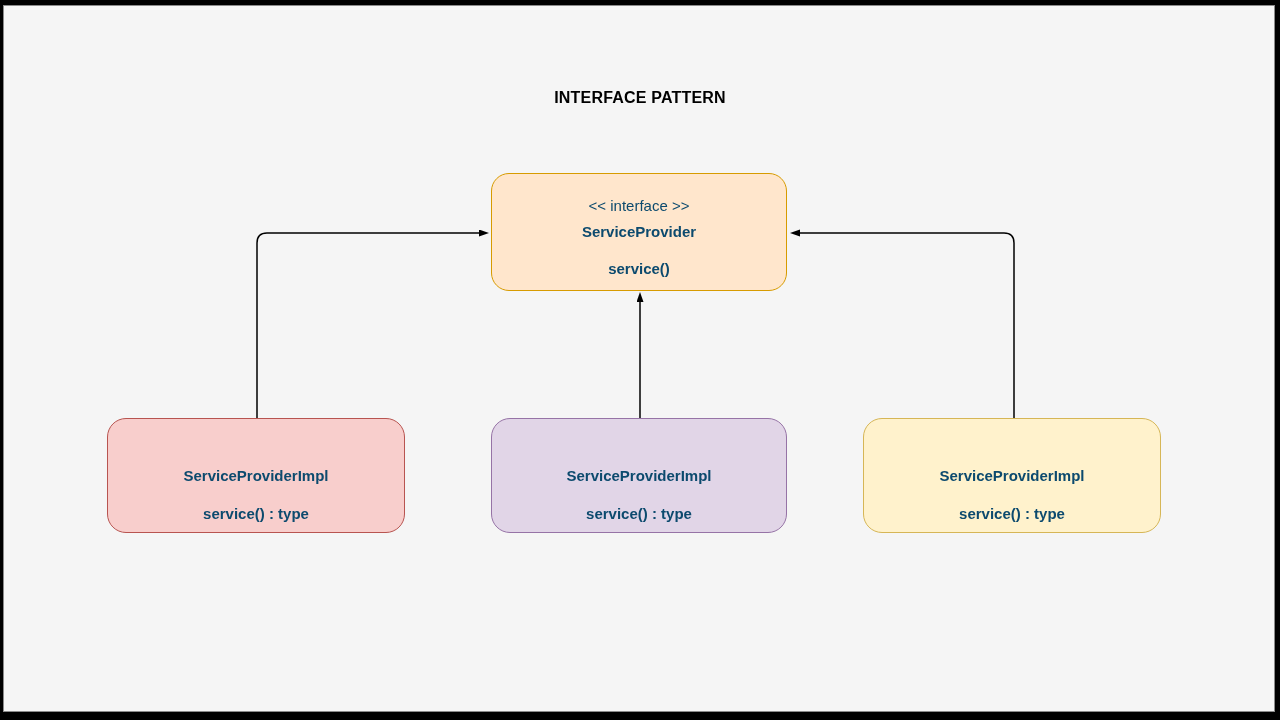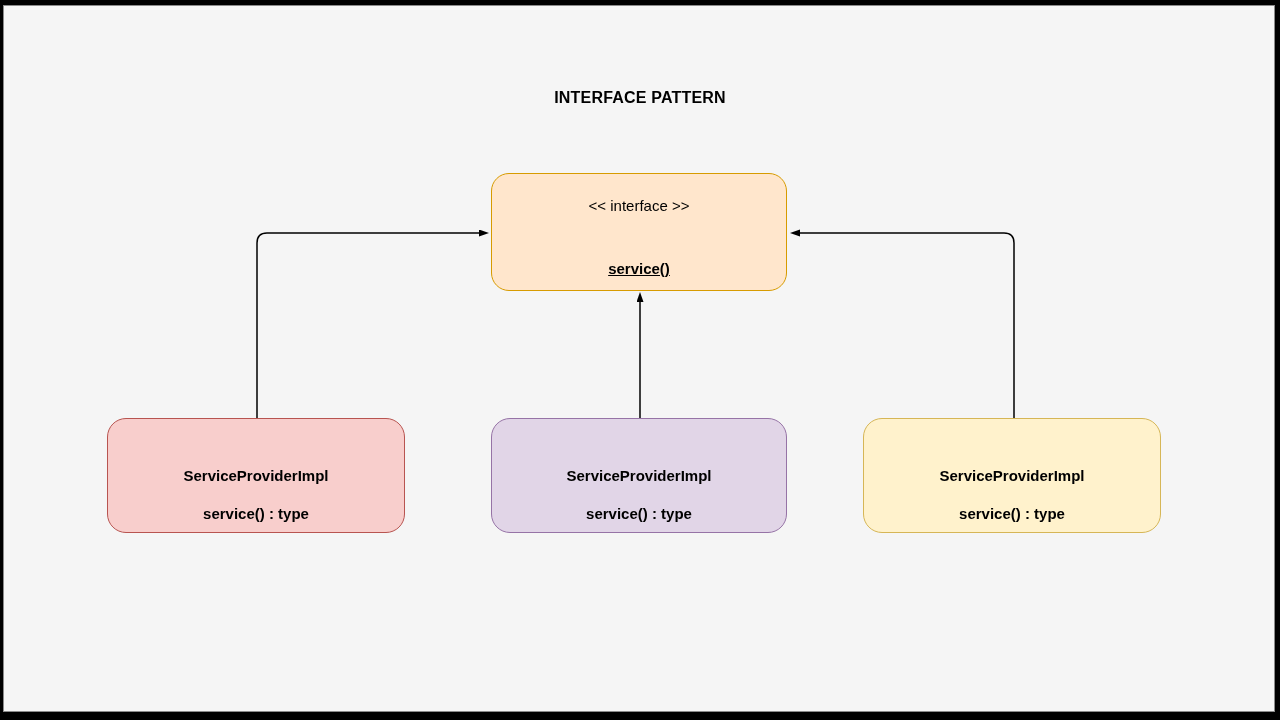--- a/index.html
+++ b/index.html
@@ -54,30 +54,30 @@
     border-radius: 18px;
     box-sizing: border-box;
   }
   .node-line {
     position: absolute;
     left: 0;
     width: 100%;
     text-align: center;
     font-size: 15px;
     line-height: 18px;
-    color: #000000;
+    color: #0c4a6e;
     white-space: nowrap;
   }
   .stereotype { font-weight: normal; }
   .node-name, .node-method { font-weight: bold; }
 
   .iface-node  { left: 491px; top: 173px; width: 296px; height: 118px; }
   .iface-node .stereotype  { top: 23px; }
   .iface-node .node-name   { top: 49px; }
-  .iface-node .node-method { top: 86px; text-decoration: underline; }
+  .iface-node .node-method { top: 86px; }
 
   .impl-node { top: 418px; width: 298px; height: 115px; border-radius: 19px; }
   .impl-0 { left: 107px; }
   .impl-1 { left: 491px; width: 296px; }
   .impl-2 { left: 863px; }
   .impl-node .node-name   { top: 48px; }
   .impl-node .node-method { top: 86px; text-align: center; }
 </style>
 </head>
 <body>
@@ -96,20 +96,21 @@
     <path d="M 640 418 L 640 301" fill="none" stroke="#000" stroke-width="1.5" stroke-linejoin="round" marker-end="url(#arrowhead)" style="stroke: rgb(0, 0, 0);"></path>
     <path d="M 1014 418 L 1014 243 Q 1014 233 1004 233 L 799 233" fill="none" stroke="#000" stroke-width="1.5" stroke-linejoin="round" marker-end="url(#arrowhead)" style="stroke: rgb(0, 0, 0);"></path>
   </svg>
 
   <div class="layer">
 
     <div class="diagram-title">INTERFACE PATTERN</div>
 
     <div class="node iface-node" style="background-color: rgb(255, 230, 204); border-color: rgb(215, 155, 0);">
       <div class="node-line stereotype">&lt;&lt; interface &gt;&gt;</div>
+      <div class="node-line node-name">ServiceProvider</div>
       <div class="node-line node-method">service()</div>
     </div>
 
     <div class="node impl-node impl-0" style="background-color: rgb(248, 206, 204); border-color: rgb(184, 84, 80);">
       <div class="node-line node-name">ServiceProviderImpl</div>
       <div class="node-line node-method">service() : type</div>
     </div>
 
     <div class="node impl-node impl-1" style="background-color: rgb(225, 213, 231); border-color: rgb(150, 115, 166);">
       <div class="node-line node-name">ServiceProviderImpl</div>

